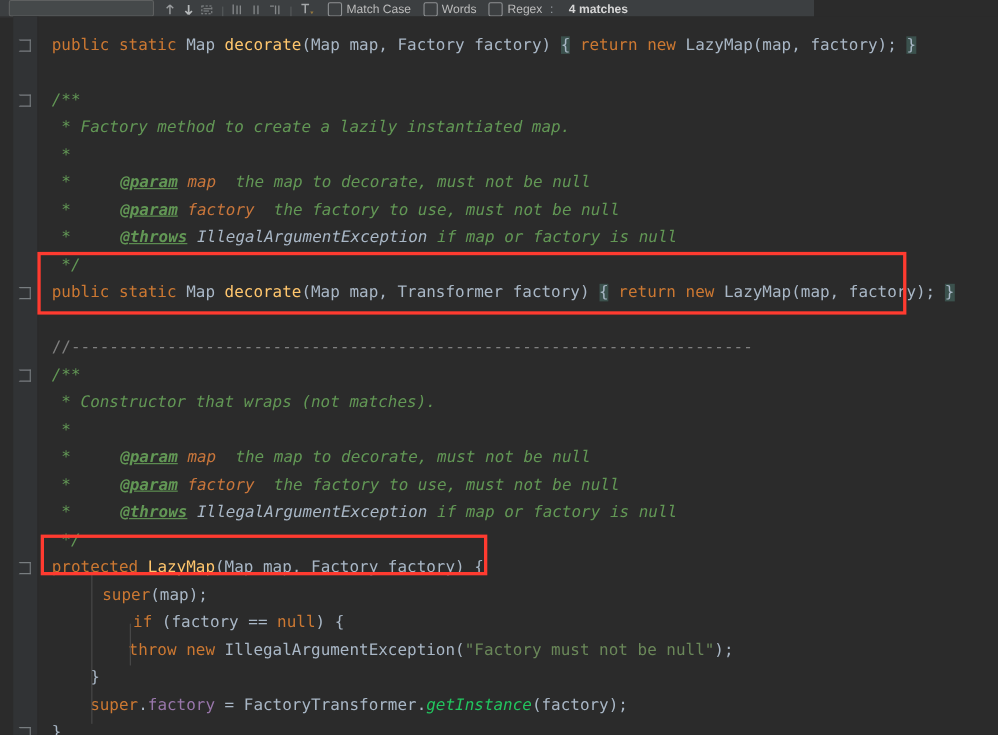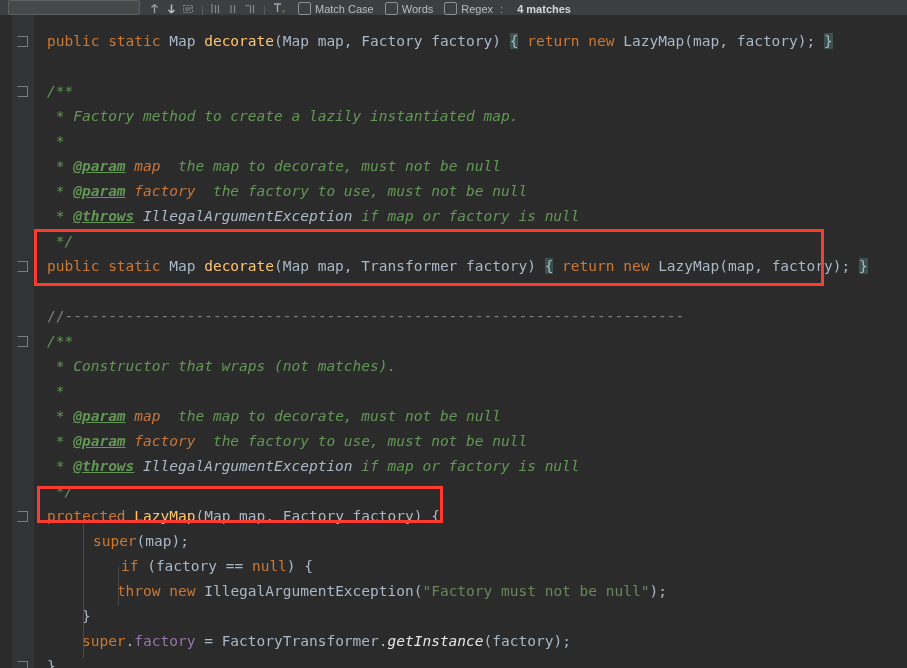--- a/index.html
+++ b/index.html
@@ -11,21 +11,21 @@
     width: 907px;
     height: 668px;
     overflow: hidden;
     font-family: "DejaVu Sans Mono", monospace;
   }
 
   
   #find-toolbar {
     position: absolute;
     left: 0; top: 0;
-    width: 907px;
+    width: 740px;
     height: 15px;
     background: #3c3f41;
     border-bottom: 1px solid #2b2b2b;
     overflow: hidden;
     display: flex;
     align-items: flex-end;
   }
   #find-toolbar .seg {
     display: flex;
     align-items: flex-end;
@@ -147,24 +147,24 @@
   .ind { position: absolute; width: 1px; background: #4b4b4b; left: 0; }
 
   
   .kw   { color: #cc7832; }
   .typ  { color: #a9b7c6; }
   .mth  { color: #ffc66d; }
   .fld  { color: #9876aa; }
   .str  { color: #6a8759; }
   .cmt  { color: #629755; font-style: italic; }
   .cmtl { color: #808080; }
-  .tag  { color: #629755; font-weight: bold; font-style: italic; text-decoration: underline; }
+  .tag  { color: #629755; font-weight: bold; font-style: italic; text-decoration: underline; margin-left: 36px; }
   .pnam { color: #c9763b; font-style: italic; }
   .cls  { color: #a9b7c6; font-style: italic; }
-  .stm  { color: #e5e5e5; font-style: italic; }
+  .stm  { color: #22c55e; font-style: italic; }
   .pun  { color: #a9b7c6; }
   .semi { color: #a9b7c6; }
   .brace-hl { background: #3b514d; }
 
   
   .redbox {
     position: absolute;
     border: 3px solid #ff3b30;
     box-sizing: border-box;
     pointer-events: none;

